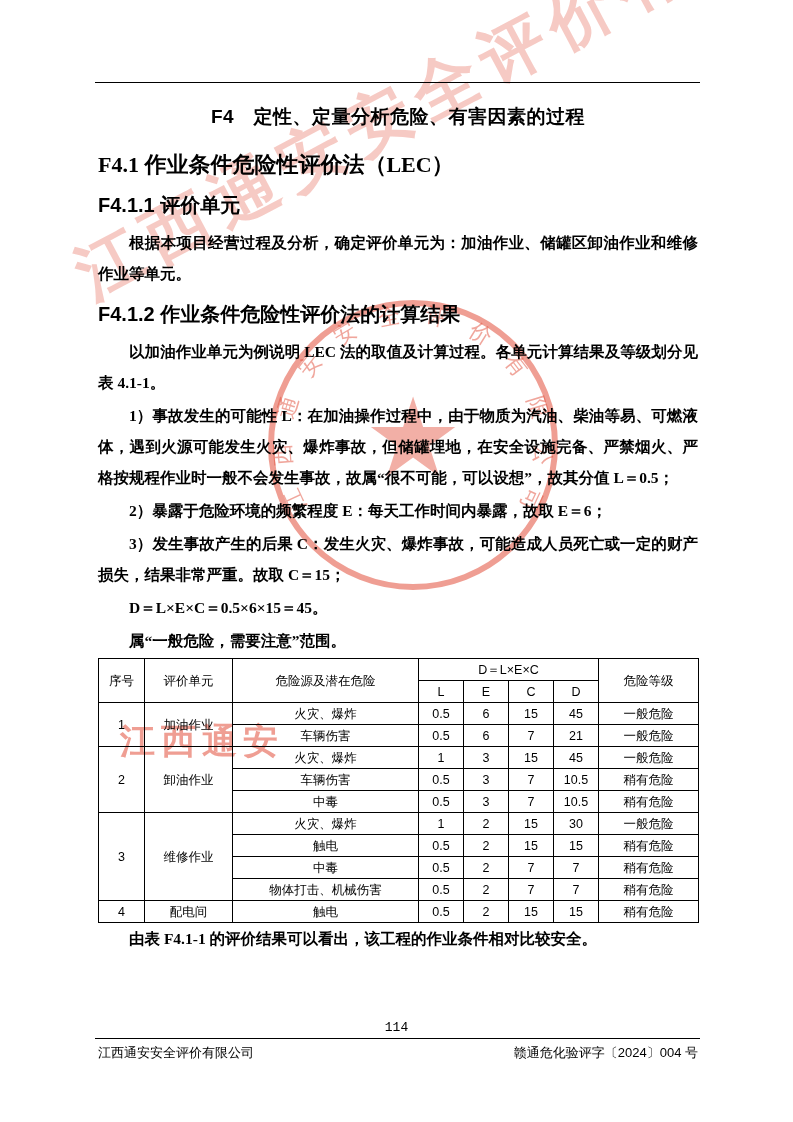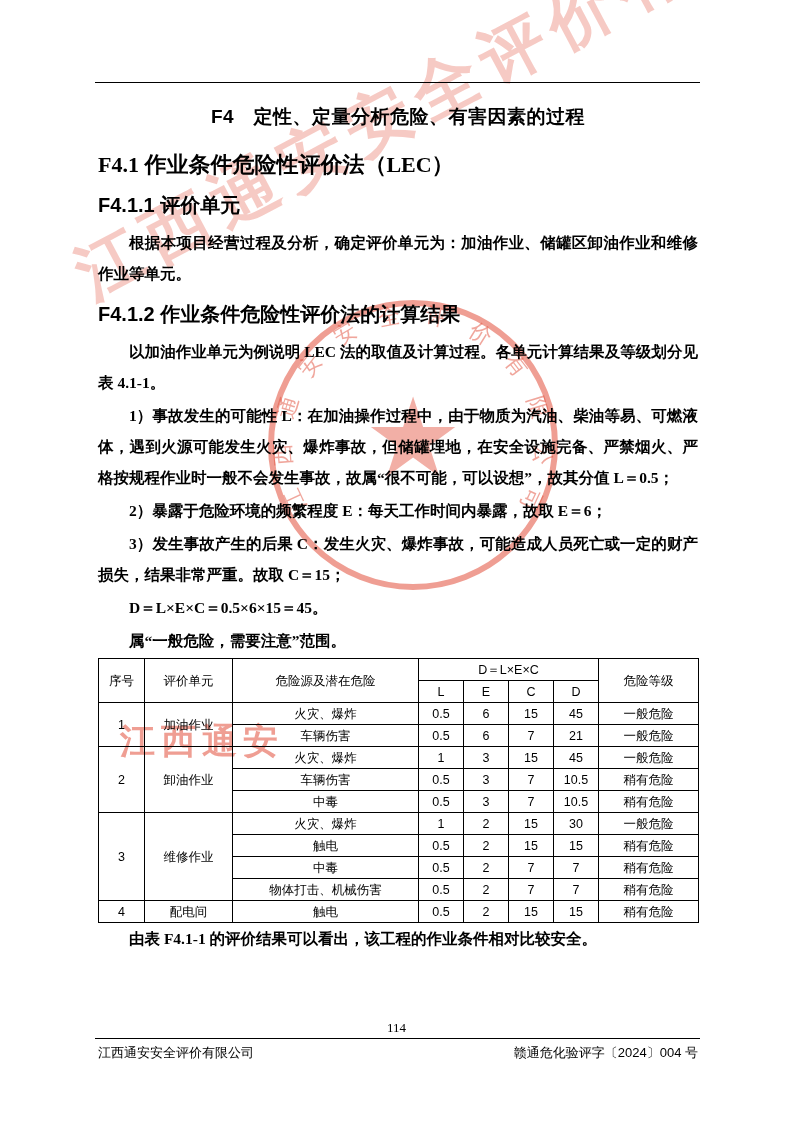--- a/index.html
+++ b/index.html
@@ -190,21 +190,21 @@
   .col-grade { width: 100px; }
 
   
   .page-number {
     position: absolute;
     left: 0;
     top: 1020px;
     width: 793px;
     text-align: center;
     font-size: 13px;
-    font-family: Liberation Serif, serif;
+    font-family: Liberation Mono, monospace;
     z-index: 10;
   }
   .footer-rule {
     position: absolute;
     left: 95px;
     top: 1038px;
     width: 605px;
     border-bottom: 1.3px solid #000;
     z-index: 10;
   }

